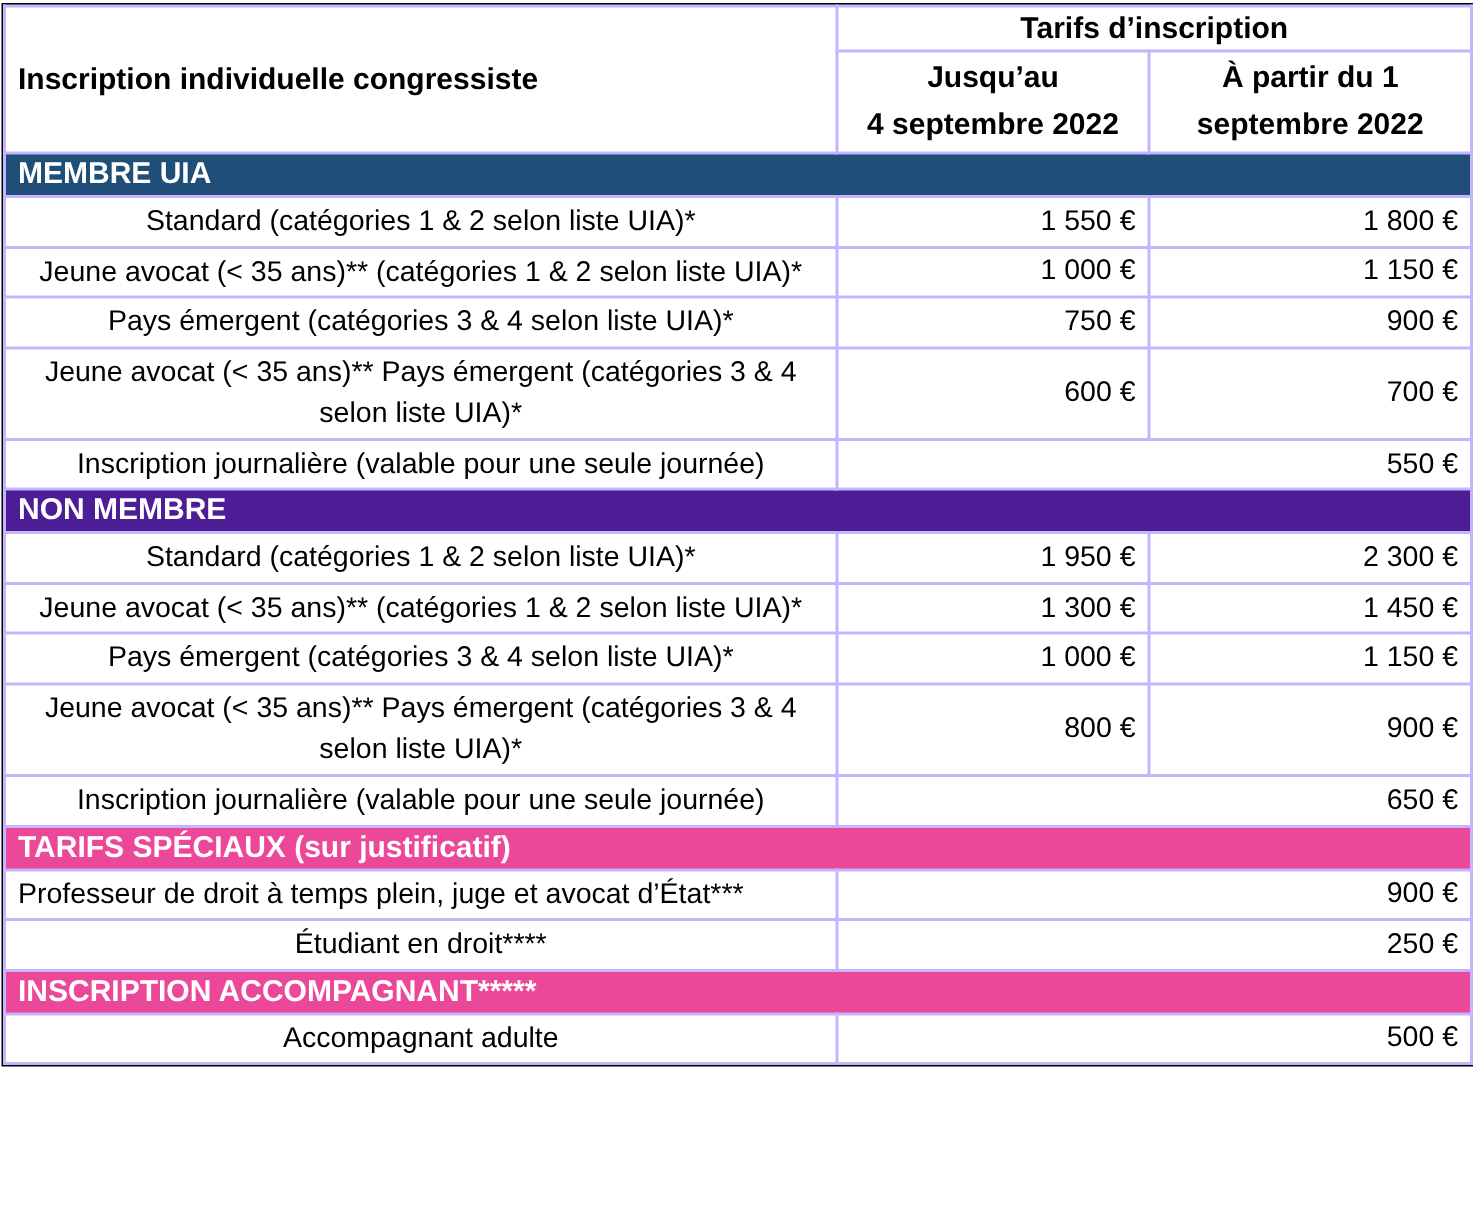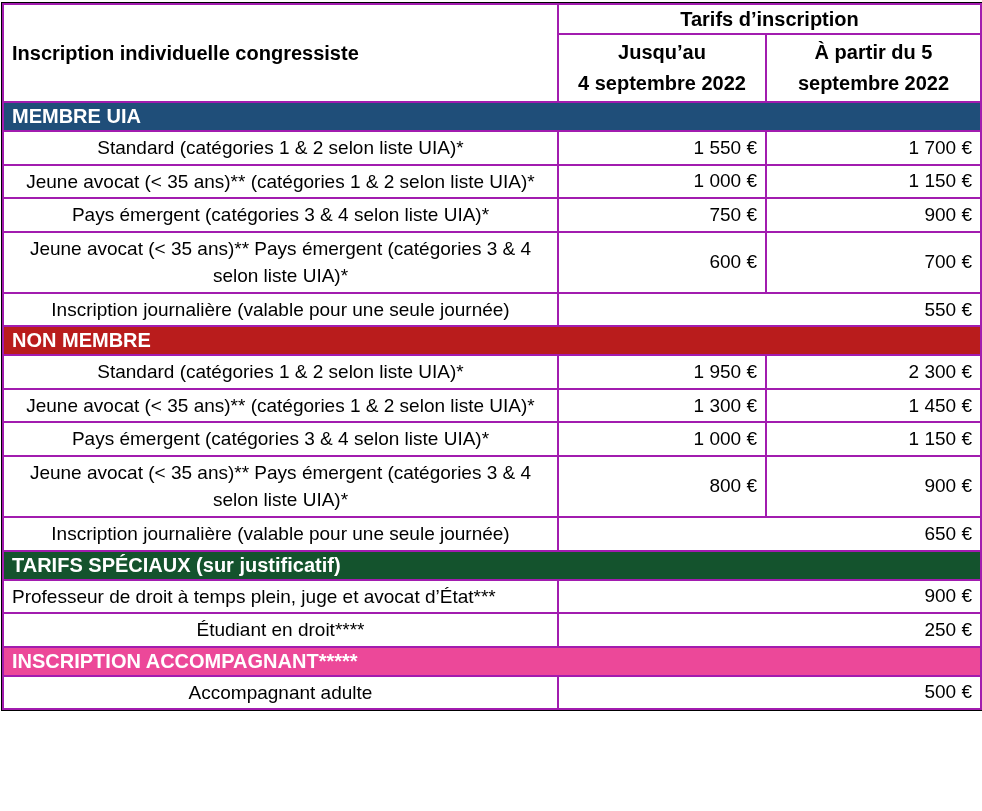--- a/index.html
+++ b/index.html
@@ -21,21 +21,21 @@
     border-collapse: collapse;
     table-layout: fixed;
     box-shadow: 0 0 0 1px #000000;
     font-size: 19px;
   }
   col.c-label { width: 555px; }
   col.c-early { width: 208px; }
   col.c-late  { width: 215px; }
 
   th, td {
-    border: 2px solid #a21caf;
+    border: 2px solid #c4b5fd;
     padding: 2px 8px;
     vertical-align: middle;
     box-sizing: border-box;
   }
 
   
   th.corner {
     text-align: left;
     font-weight: bold;
     font-size: 20px;
@@ -93,33 +93,33 @@
       <tr>
         <th class="corner" rowspan="2">Inscription individuelle congressiste</th>
         <th class="price-group" colspan="2">Tarifs d’inscription</th>
       </tr>
       <tr>
         <th class="date-col">
           <span>Jusqu’au</span>
           <span>4 septembre 2022</span>
         </th>
         <th class="date-col">
-          <span>À partir du 5</span>
+          <span>À partir du 1</span>
           <span>septembre 2022</span>
         </th>
       </tr>
     </thead>
     <tbody id="table-body">
         <tr class="section-row">
           <td colspan="3" style="background: rgb(31, 78, 121);">MEMBRE UIA</td>
         </tr>
         <tr>
           <td class="label-cell">Standard (catégories 1 &amp; 2 selon liste UIA)*</td>
           <td class="price-cell">1 550 €</td>
-          <td class="price-cell">1 700 €</td>
+          <td class="price-cell">1 800 €</td>
         </tr>
         <tr>
           <td class="label-cell">Jeune avocat (&lt; 35 ans)** (catégories 1 &amp; 2 selon liste UIA)*</td>
           <td class="price-cell">1 000 €</td>
           <td class="price-cell">1 150 €</td>
         </tr>
         <tr>
           <td class="label-cell">Pays émergent (catégories 3 &amp; 4 selon liste UIA)*</td>
           <td class="price-cell">750 €</td>
           <td class="price-cell">900 €</td>
@@ -127,21 +127,21 @@
         <tr>
           <td class="label-cell">Jeune avocat (&lt; 35 ans)** Pays émergent (catégories 3 &amp; 4 selon liste UIA)*</td>
           <td class="price-cell">600 €</td>
           <td class="price-cell">700 €</td>
         </tr>
         <tr>
           <td class="label-cell">Inscription journalière (valable pour une seule journée)</td>
           <td class="price-cell" colspan="2">550 €</td>
         </tr>
         <tr class="section-row">
-          <td colspan="3" style="background: #b91c1c;">NON MEMBRE</td>
+          <td colspan="3" style="background: #4c1d95;">NON MEMBRE</td>
         </tr>
         <tr>
           <td class="label-cell">Standard (catégories 1 &amp; 2 selon liste UIA)*</td>
           <td class="price-cell">1 950 €</td>
           <td class="price-cell">2 300 €</td>
         </tr>
         <tr>
           <td class="label-cell">Jeune avocat (&lt; 35 ans)** (catégories 1 &amp; 2 selon liste UIA)*</td>
           <td class="price-cell">1 300 €</td>
           <td class="price-cell">1 450 €</td>
@@ -154,21 +154,21 @@
         <tr>
           <td class="label-cell">Jeune avocat (&lt; 35 ans)** Pays émergent (catégories 3 &amp; 4 selon liste UIA)*</td>
           <td class="price-cell">800 €</td>
           <td class="price-cell">900 €</td>
         </tr>
         <tr>
           <td class="label-cell">Inscription journalière (valable pour une seule journée)</td>
           <td class="price-cell" colspan="2">650 €</td>
         </tr>
         <tr class="section-row">
-          <td colspan="3" style="background: #14532d;">TARIFS SPÉCIAUX (sur justificatif)</td>
+          <td colspan="3" style="background: #ec4899;">TARIFS SPÉCIAUX (sur justificatif)</td>
         </tr>
         <tr>
           <td class="label-cell justify">Professeur de droit à temps plein, juge et avocat d’État***</td>
           <td class="price-cell" colspan="2">900 €</td>
         </tr>
         <tr>
           <td class="label-cell">Étudiant en droit****</td>
           <td class="price-cell" colspan="2">250 €</td>
         </tr>
         <tr class="section-row">

